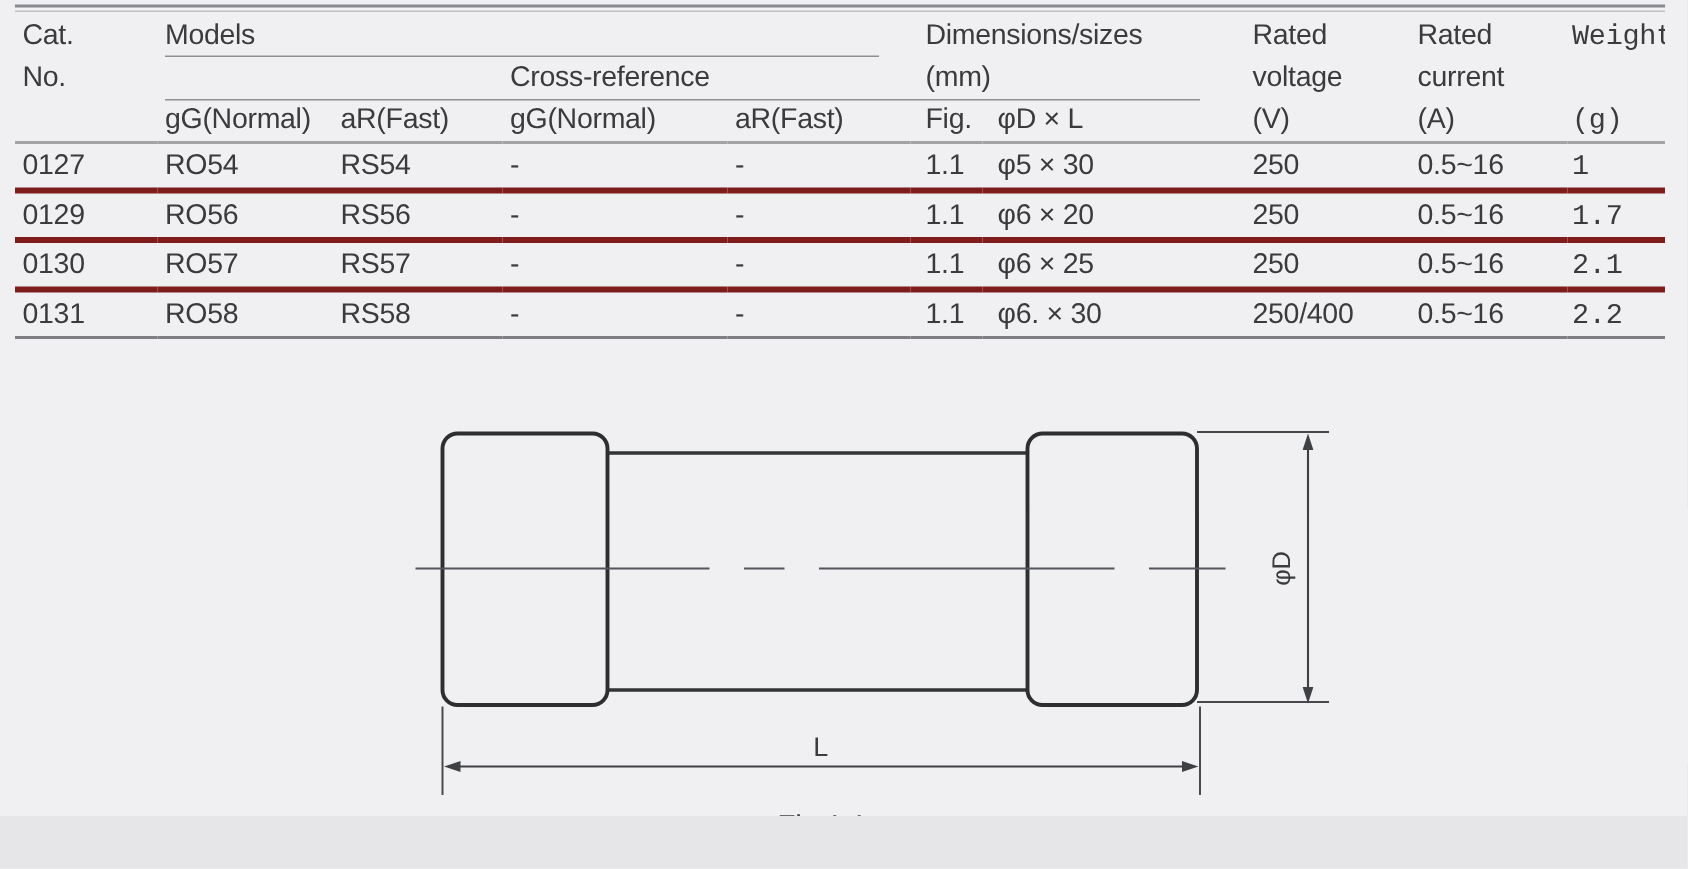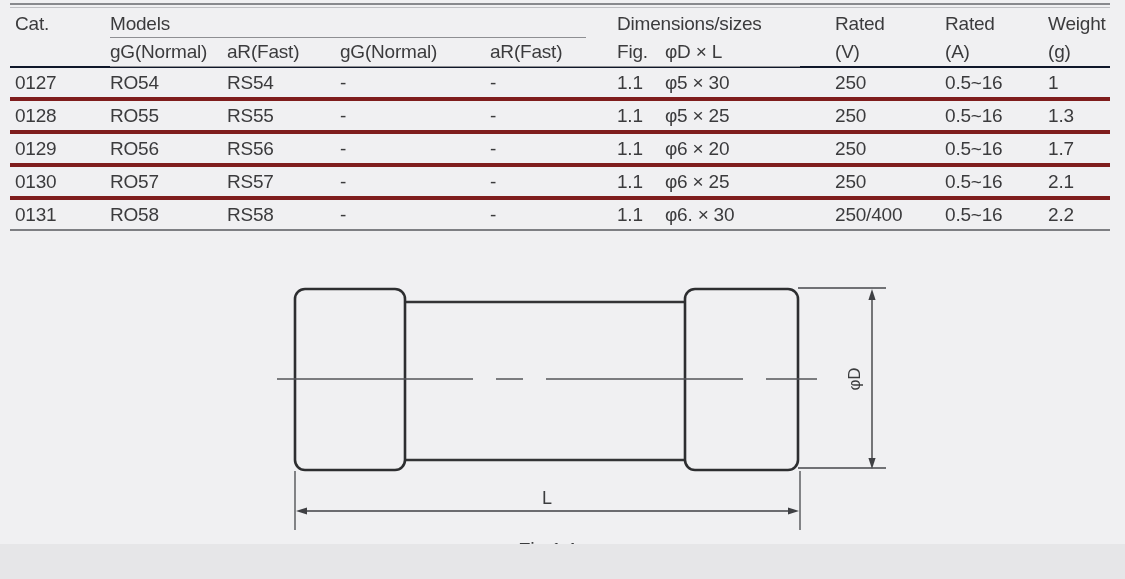--- a/index.html
+++ b/index.html
@@ -14,25 +14,25 @@
   .rule-light{top:7px;height:1px;background:#bfc0c4;}
 
   
   .table-wrap{position:absolute;left:10px;top:10px;width:1100px;}
   table.spec{border-collapse:collapse;table-layout:fixed;width:1100px;font-size:19px;}
   table.spec th, table.spec td{
     font-weight:normal;text-align:left;padding:0 0 0 5px;white-space:nowrap;
     overflow:hidden;
   }
   thead th{height:28px;vertical-align:middle;}
-  tr.hC th{border-bottom:2px solid #0f172a;}
+  tr.hC th{border-bottom:2px solid #a3a3a3;}
   tbody td{height:29px;border-bottom:4px solid #7f1d1d;vertical-align:middle;}
   tbody tr:last-child td{border-bottom:2px solid #7e7f83;}
   .padwide{padding-left:10px !important;}
-  .padtight{padding-left:3px !important;}
+  .padtight{padding-left:3px !important;font-family:Liberation Mono, monospace;}
   
   .models-underline{position:absolute;left:100px;top:27px;width:476px;height:1px;background:#8e8f93;}
   .sub-underline{position:absolute;left:100px;top:56px;width:690px;height:1px;background:#8e8f93;}
 
   
   .fuse-svg{position:absolute;left:250px;top:268px;}
   .svg-label{font-family:"Liberation Sans",sans-serif;fill:#3b3c3e;}
 </style>
 </head>
 <body>
@@ -58,20 +58,30 @@
       </colgroup>
       <thead>
         <tr class="hA">
           <th>Cat.</th>
           <th colspan="4">Models</th>
           <th colspan="2" class="padwide">Dimensions/sizes</th>
           <th>Rated</th>
           <th>Rated</th>
           <th class="padtight">Weight</th>
         </tr>
+        <tr class="hB">
+          <th>No.</th>
+          <th></th>
+          <th></th>
+          <th colspan="2">Cross-reference</th>
+          <th colspan="2" class="padwide">(mm)</th>
+          <th>voltage</th>
+          <th>current</th>
+          <th></th>
+        </tr>
         <tr class="hC">
           <th></th>
           <th>gG(Normal)</th>
           <th>aR(Fast)</th>
           <th>gG(Normal)</th>
           <th>aR(Fast)</th>
           <th class="padwide">Fig.</th>
           <th class="padwide">φD × L</th>
           <th>(V)</th>
           <th>(A)</th>
@@ -83,32 +93,20 @@
           <td>0127</td>
           <td>RO54</td>
           <td>RS54</td>
           <td>-</td>
           <td>-</td>
           <td class="padwide">1.1</td>
           <td class="padwide">φ5 × 30</td>
           <td>250</td>
           <td>0.5~16</td>
           <td class="padtight">1</td>
-        </tr>
-        <tr>
-          <td>0128</td>
-          <td>RO55</td>
-          <td>RS55</td>
-          <td>-</td>
-          <td>-</td>
-          <td class="padwide">1.1</td>
-          <td class="padwide">φ5 × 25</td>
-          <td>250</td>
-          <td>0.5~16</td>
-          <td class="padtight">1.3</td>
         </tr>
         <tr>
           <td>0129</td>
           <td>RO56</td>
           <td>RS56</td>
           <td>-</td>
           <td>-</td>
           <td class="padwide">1.1</td>
           <td class="padwide">φ6 × 20</td>
           <td>250</td>

